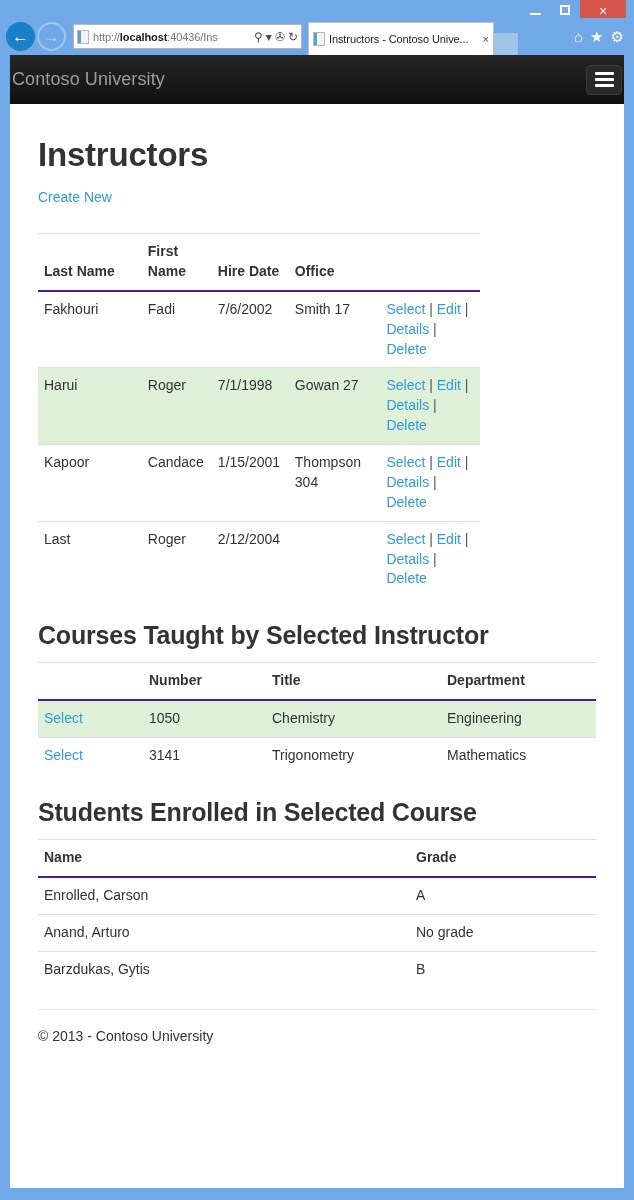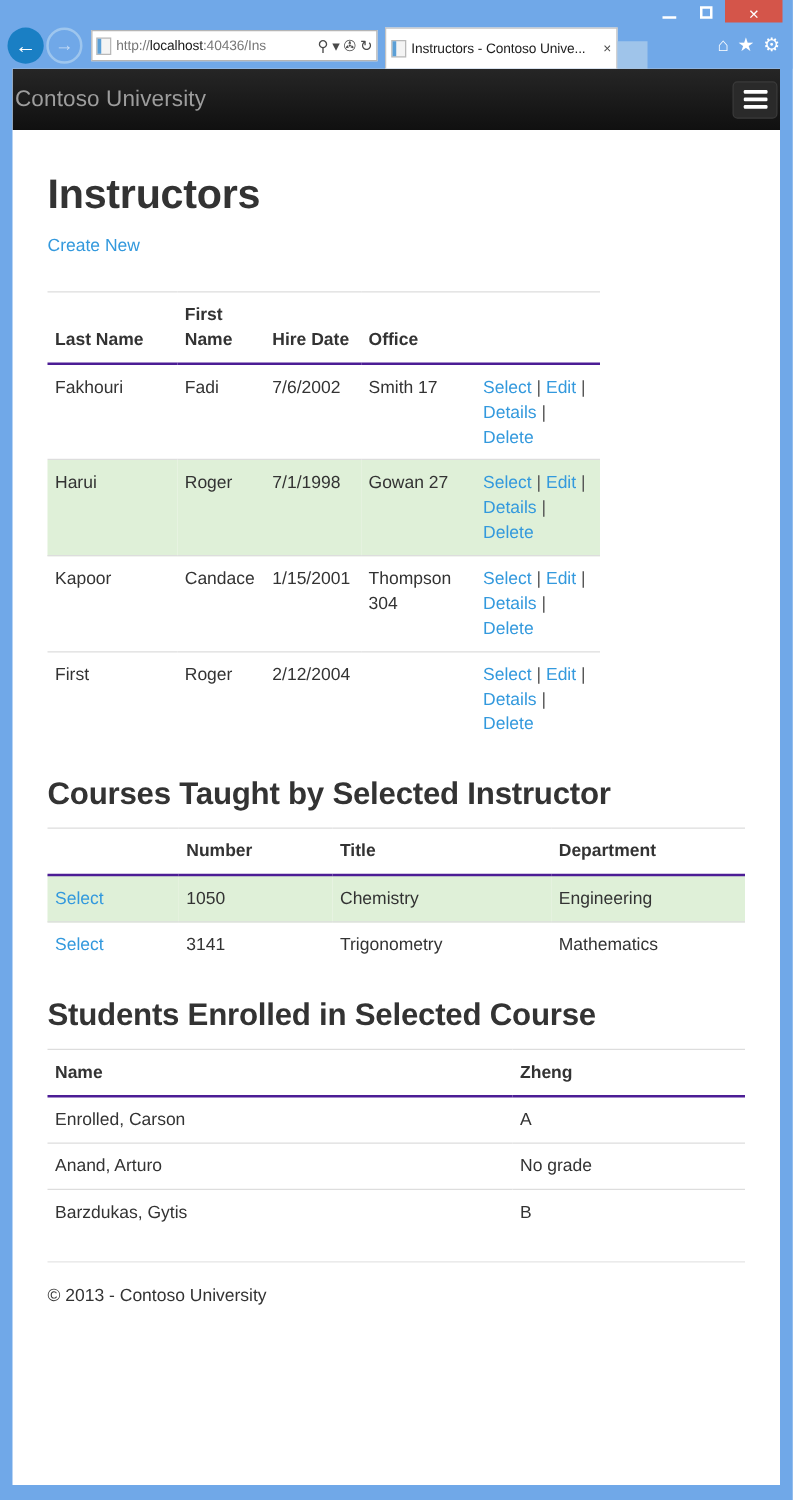--- a/index.html
+++ b/index.html
@@ -147,21 +147,21 @@
     background: #5b9fd6;
   }
   .url-text {
     flex: 1;
     white-space: nowrap;
     overflow: hidden;
     color: #777;
     font-size: 11px;
     letter-spacing: -0.1px;
   }
-  .url-text b { color: #1a1a1a; font-weight: normal; }
+  .url-text b { color: #1a1a1a; font-weight: bold; }
   .ab-icon {
     flex: none;
     color: #4a4a4a;
     font-size: 12px;
     margin-left: 3px;
   }
   .tab {
     margin-left: 6px;
     height: 26px;
     width: 186px;
@@ -431,21 +431,21 @@
             <td class="actions"><a href="#">Select</a> <span class="sep">|</span> <a href="#">Edit</a> <span class="sep">|</span> <a href="#">Details</a> <span class="sep">|</span> <a href="#">Delete</a></td>
           </tr>
           <tr>
             <td>Kapoor</td>
             <td>Candace</td>
             <td>1/15/2001</td>
             <td>Thompson 304</td>
             <td class="actions"><a href="#">Select</a> <span class="sep">|</span> <a href="#">Edit</a> <span class="sep">|</span> <a href="#">Details</a> <span class="sep">|</span> <a href="#">Delete</a></td>
           </tr>
           <tr>
-            <td>First</td>
+            <td>Last</td>
             <td>Roger</td>
             <td>2/12/2004</td>
             <td></td>
             <td class="actions"><a href="#">Select</a> <span class="sep">|</span> <a href="#">Edit</a> <span class="sep">|</span> <a href="#">Details</a> <span class="sep">|</span> <a href="#">Delete</a></td>
           </tr>
         </tbody>
       </table>
 
       <h2 class="section-title">Courses Taught by Selected Instructor</h2>
 
@@ -483,21 +483,21 @@
       <h2 class="section-title">Students Enrolled in Selected Course</h2>
 
       <table class="students">
         <colgroup>
             <col class="c-name">
             <col class="c-grade">
           </colgroup>
         <thead>
           <tr>
             <th>Name</th>
-            <th>Zheng</th>
+            <th>Grade</th>
           </tr>
         </thead>
         <tbody>
           <tr>
             <td>Enrolled, Carson</td>
             <td>A</td>
           </tr>
           <tr>
             <td>Anand, Arturo</td>
             <td>No grade</td>

